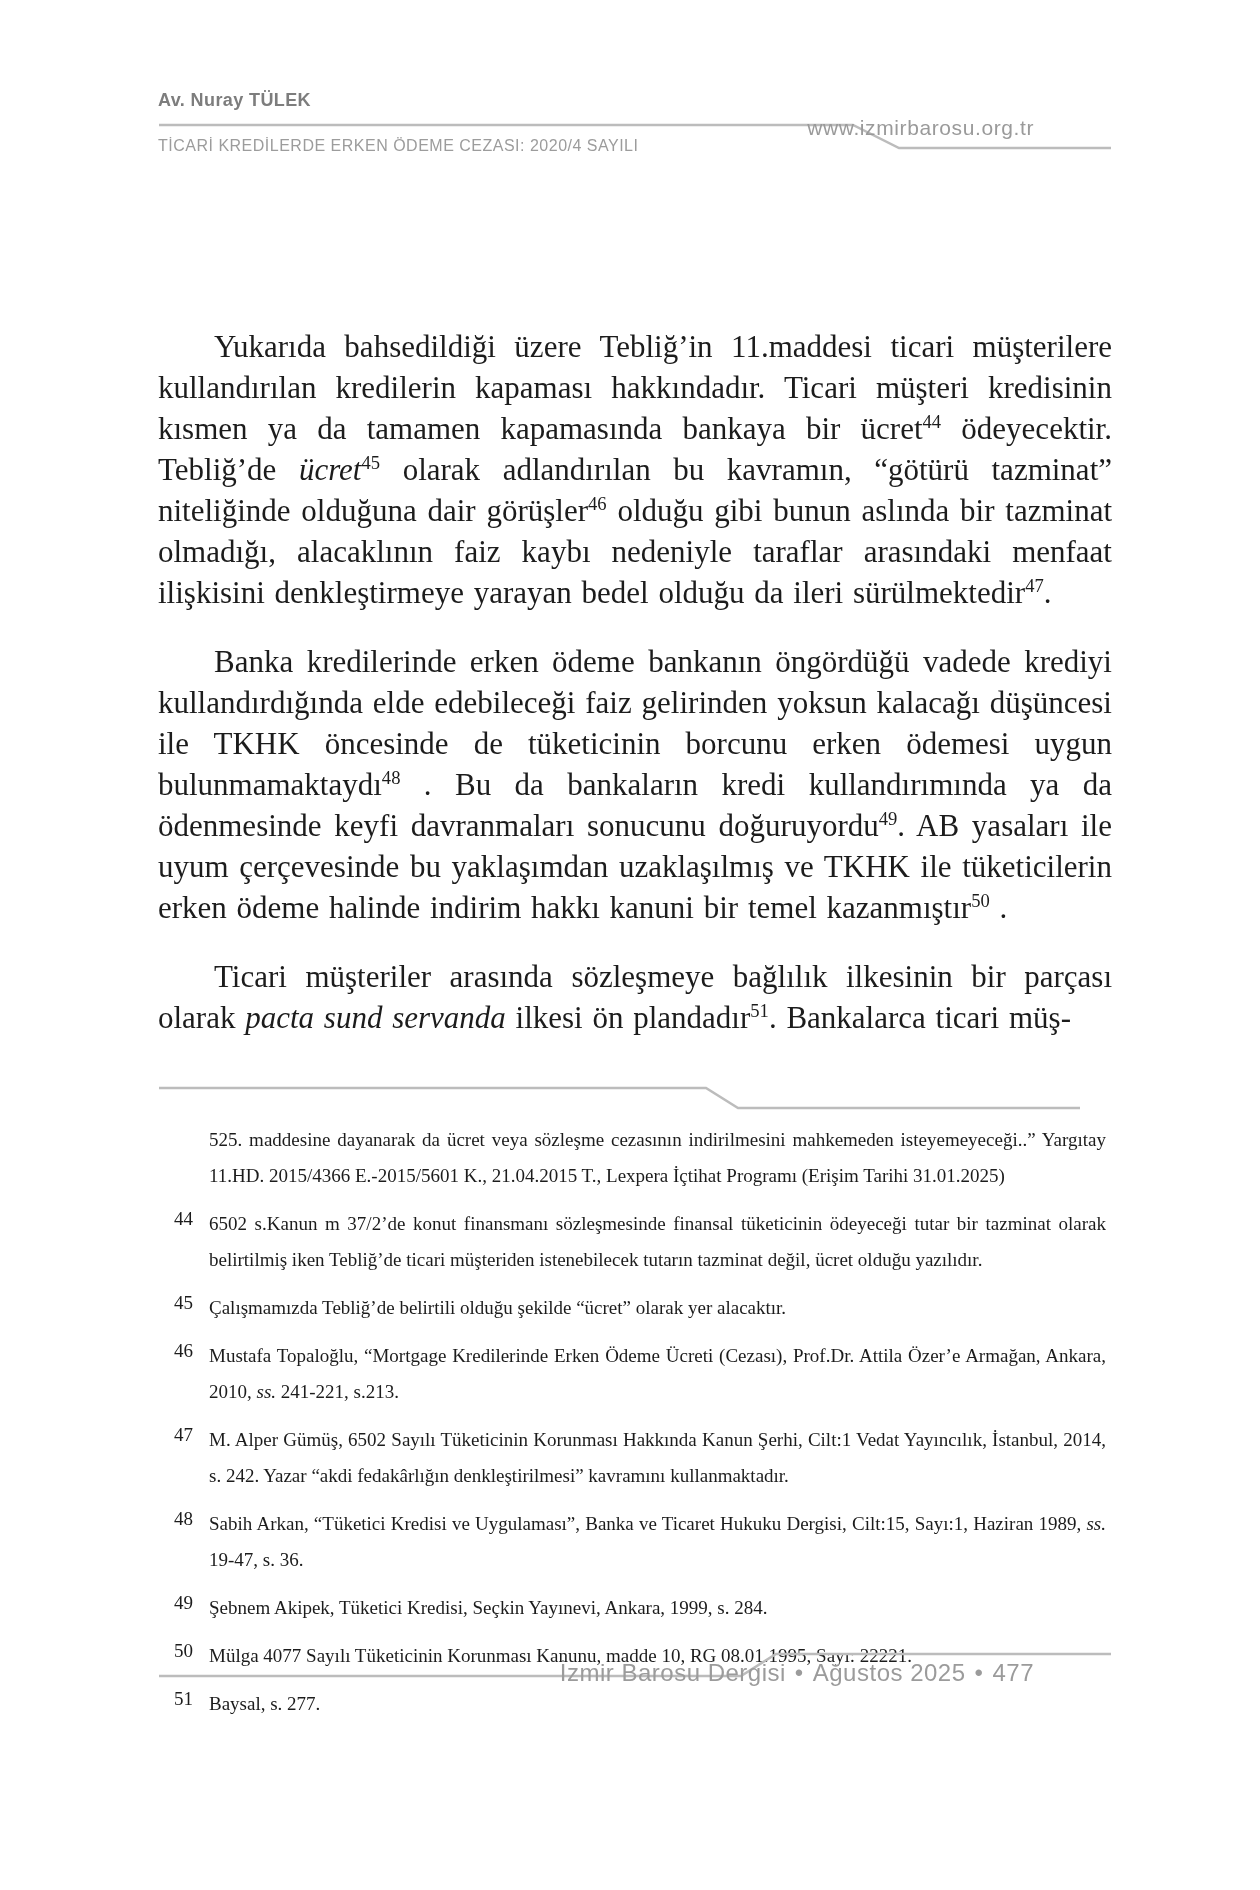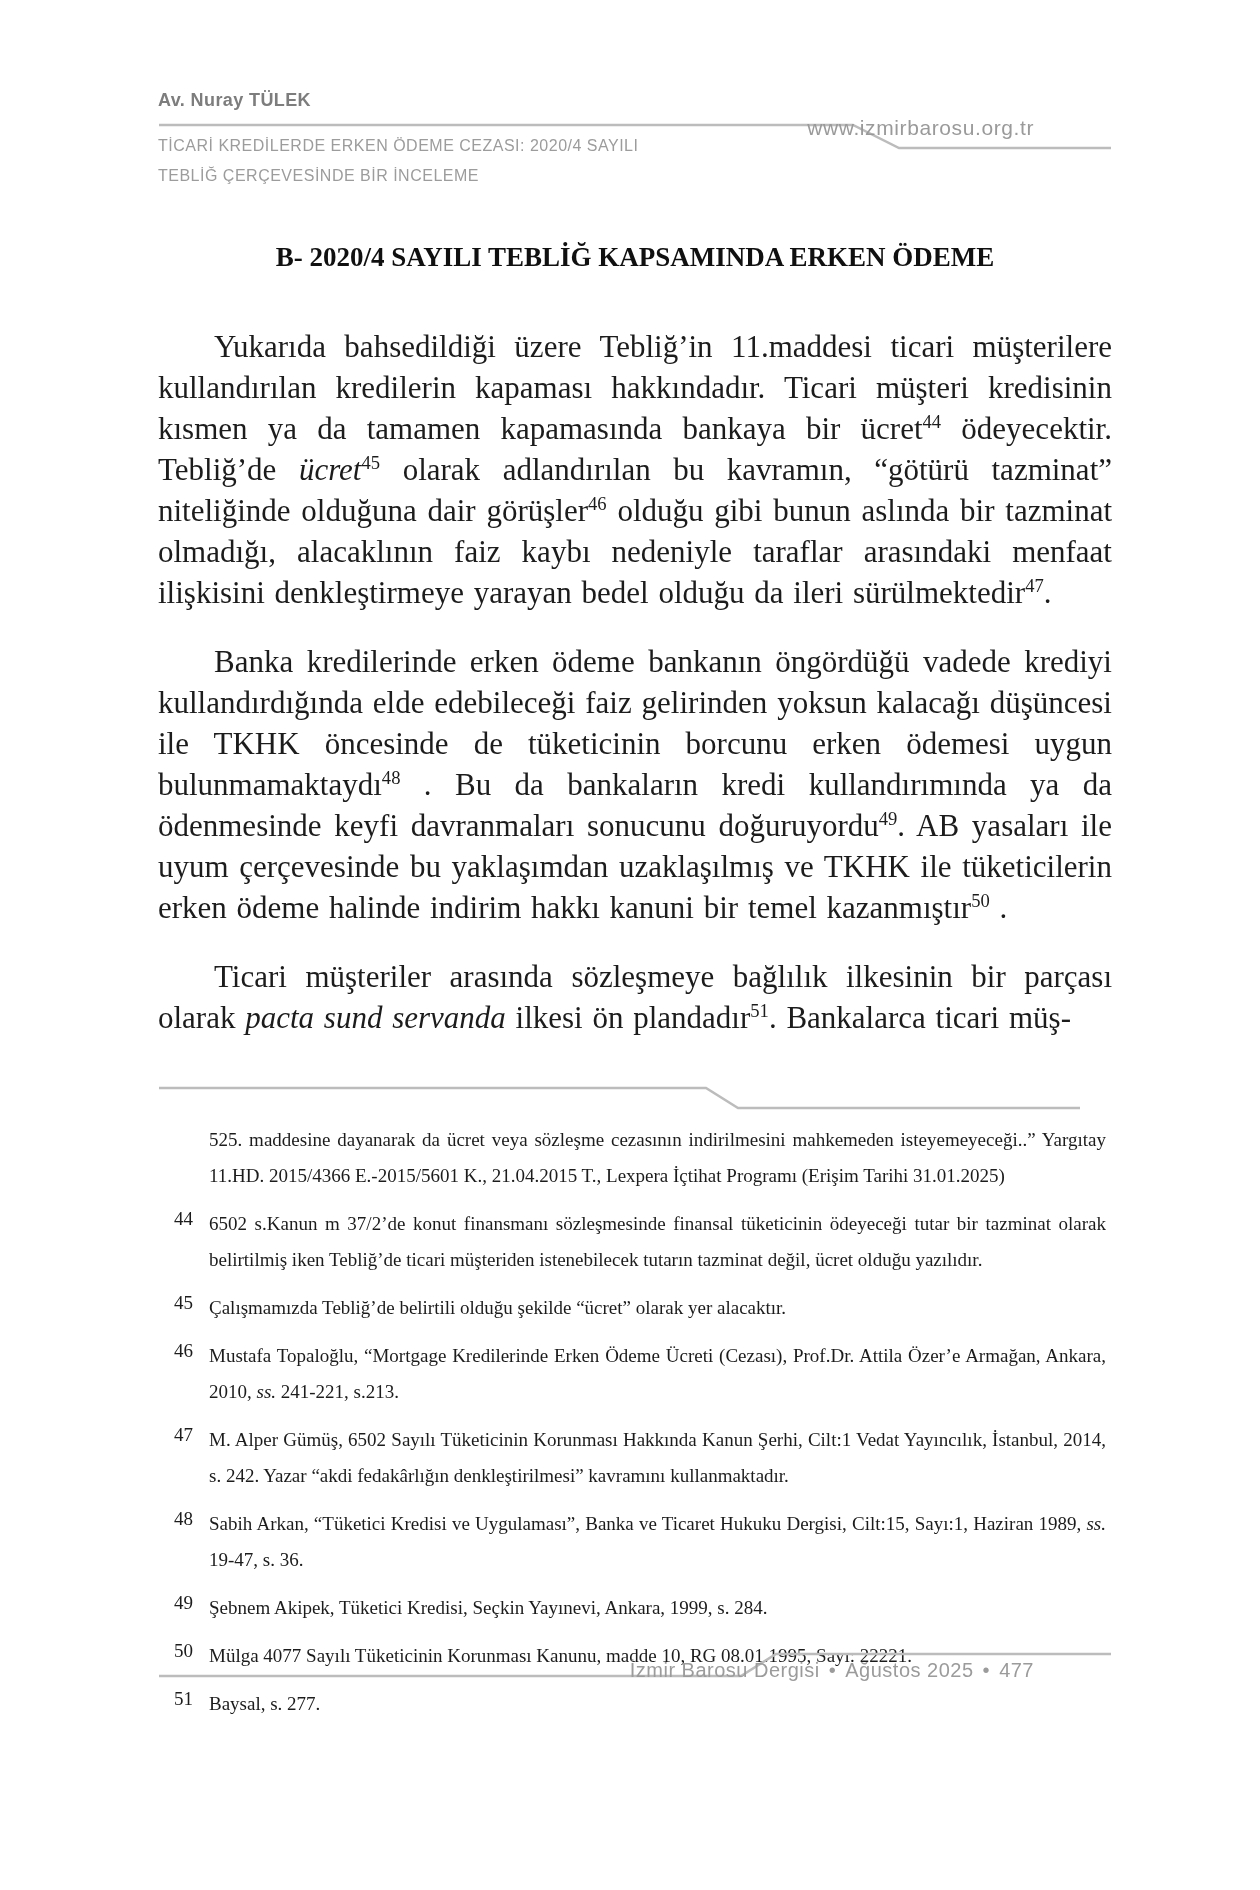--- a/index.html
+++ b/index.html
@@ -61,44 +61,42 @@
   .fn-num {
     position:absolute; left:22px; top:-5px;
     font-size:19px; color:#1c1c1c;
   }
 
   
   .footer-rule { position:absolute; left:158px; top:1650px; }
   .footer-text {
     position:absolute; right:148px; top:1659px;
     font-family:"Liberation Sans", sans-serif;
-    font-size:20px; color:#9b9b9b; letter-spacing:0.5px;
+    font-size:24px; color:#9b9b9b; letter-spacing:0.5px;
     display:flex; gap:9px; align-items:center;
   }
   svg polyline { fill:none; stroke:#bcbcbc; stroke-width:2.5; }
 </style>
 </head>
 <body>
 
 <div class="page">
 
   <div class="author">Av. Nuray TÜLEK</div>
 
   <svg class="header-rule" width="954" height="32" viewBox="0 0 954 32">
     <polyline points="1,4 695,4 741,27 953,27"></polyline>
   </svg>
 
   <div class="website">www.izmirbarosu.org.tr</div>
 
   <div class="article-title">
     <div>TİCARİ KREDİLERDE ERKEN ÖDEME CEZASI: 2020/4 SAYILI</div>
-    <div>TEBLİĞ ÇERÇEVESİNDE BİR İNCELEME</div>
   </div>
 
-  <div class="section-heading">B- 2020/4 SAYILI TEBLİĞ KAPSAMINDA ERKEN ÖDEME</div>
 
   <div class="body-col">
       <p><span>Yukarıda bahsedildiği üzere Tebliğ’in 11.maddesi ticari müşterilere kullandırılan kredilerin kapaması hakkındadır. Ticari müşteri kredisinin kısmen ya da tamamen kapamasında bankaya  bir ücret</span><sup>44</sup><span> ödeyecektir. Tebliğ’de </span><span class="it">ücret</span><sup>45</sup><span> olarak adlandırılan bu kavramın,  “götürü tazminat” niteliğinde olduğuna dair görüşler</span><sup>46</sup><span> olduğu gibi bunun aslında bir tazminat olmadığı, alacaklının faiz kaybı nedeniyle taraflar arasındaki menfaat ilişkisini denkleştirmeye yarayan bedel olduğu da ileri sürülmektedir</span><sup>47</sup><span>.</span></p>
       <p><span>Banka kredilerinde erken ödeme bankanın öngördüğü vadede krediyi kullandırdığında elde edebileceği faiz gelirinden yoksun kalacağı düşüncesi ile TKHK öncesinde de tüketicinin borcunu erken ödemesi uygun bulunmamaktaydı</span><sup>48</sup><span> . Bu da bankaların kredi kullandırımında ya da ödenmesinde keyfi davranmaları sonucunu doğuruyordu</span><sup>49</sup><span>. AB yasaları ile uyum çerçevesinde bu yaklaşımdan uzaklaşılmış ve TKHK ile tüketicilerin erken ödeme halinde indirim hakkı kanuni bir temel kazanmıştır</span><sup>50</sup><span> .</span></p>
       <p><span>Ticari müşteriler arasında sözleşmeye bağlılık ilkesinin bir parçası olarak </span><span class="it">pacta sund servanda</span><span> ilkesi ön plandadır</span><sup>51</sup><span>. Bankalarca ticari müş-</span></p>
     </div>
 
   <svg class="fn-rule" width="954" height="30" viewBox="0 0 954 30">
     <polyline points="1,4 548,4 580,24 922,24"></polyline>
   </svg>

